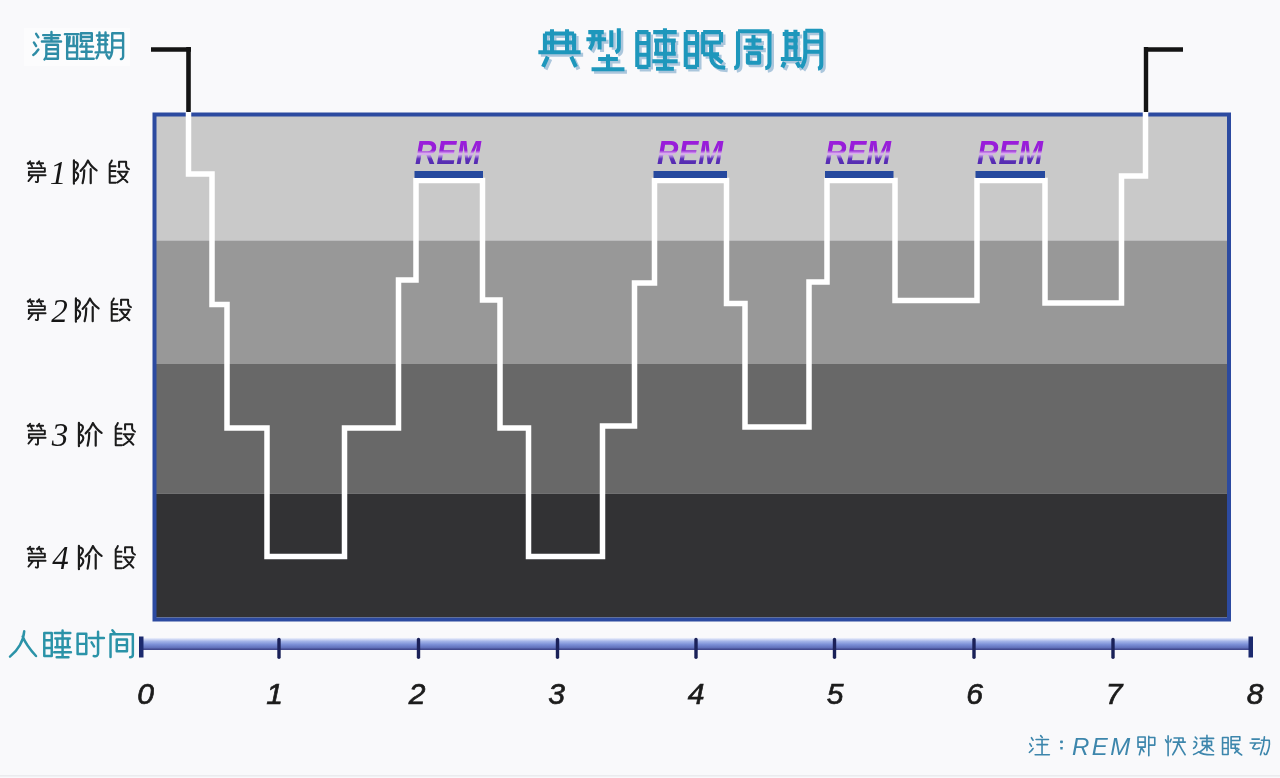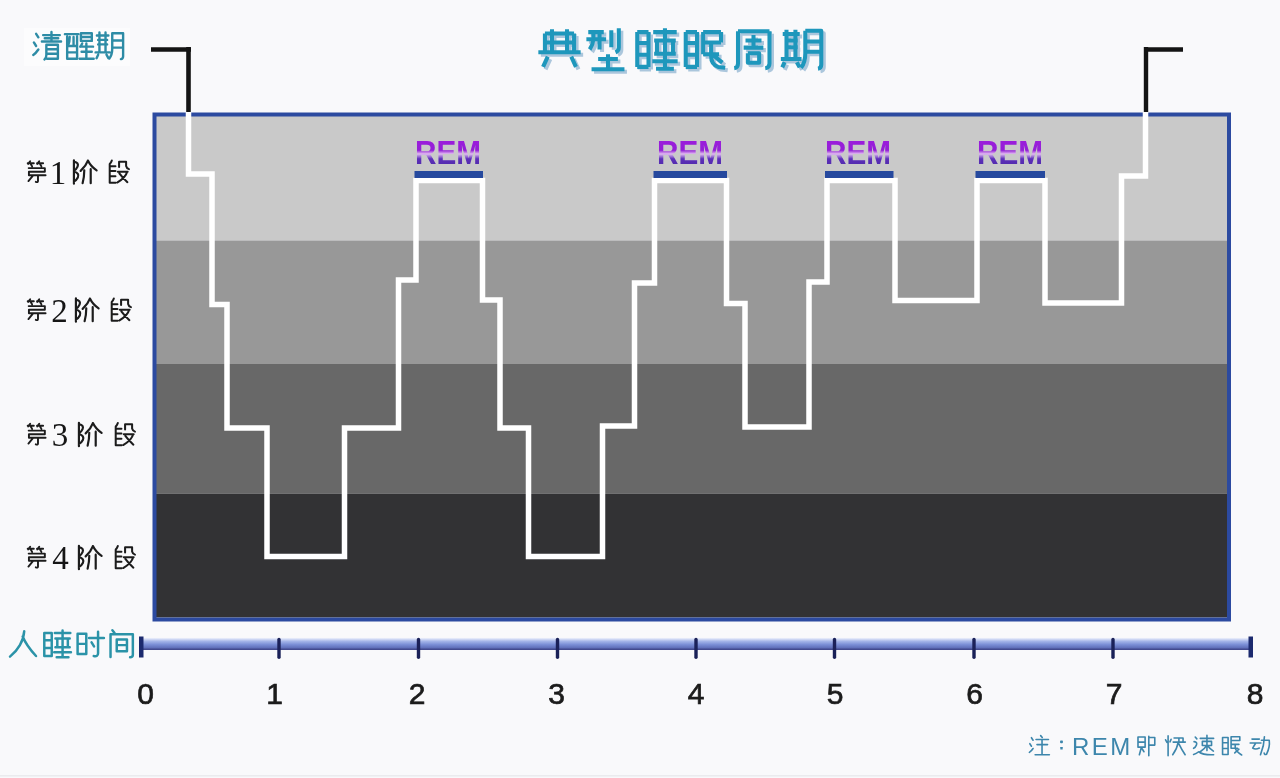--- a/index.html
+++ b/index.html
@@ -1,17 +1,17 @@
 <!DOCTYPE html>
 <html><head>
 <meta charset="utf-8">
 <style>
   html,body{margin:0;padding:0;background:#f9f9fb;}
   #page{position:relative;width:1280px;height:778px;overflow:hidden;
-        font-family:"Liberation Sans",sans-serif;}
+        font-family:"Liberation Sans",sans-serif;font-style:italic;}
   svg{display:block}
   .k{fill:none;stroke-linecap:round;stroke-linejoin:round}
   .tt{stroke:#1e97bc;stroke-width:8.6;stroke-linecap:butt}
   .tts{stroke:#1565a0;stroke-width:8.6;opacity:.34;stroke-linecap:butt}
   .t1{stroke:#2e8ca6;stroke-width:7.5}
   .yl{stroke:#1c1c1c;stroke-width:7.8}
   .bt{stroke:#2b93a8;stroke-width:8}
   .nt{stroke:#3d86ac;stroke-width:7}
 </style>
 </head>

